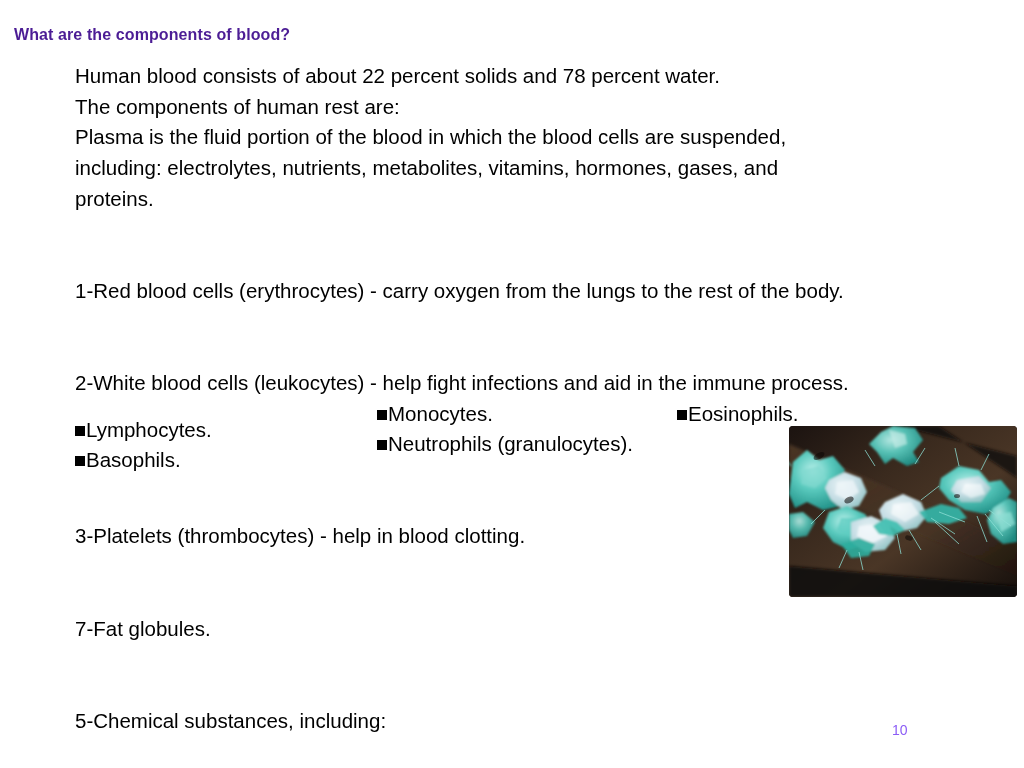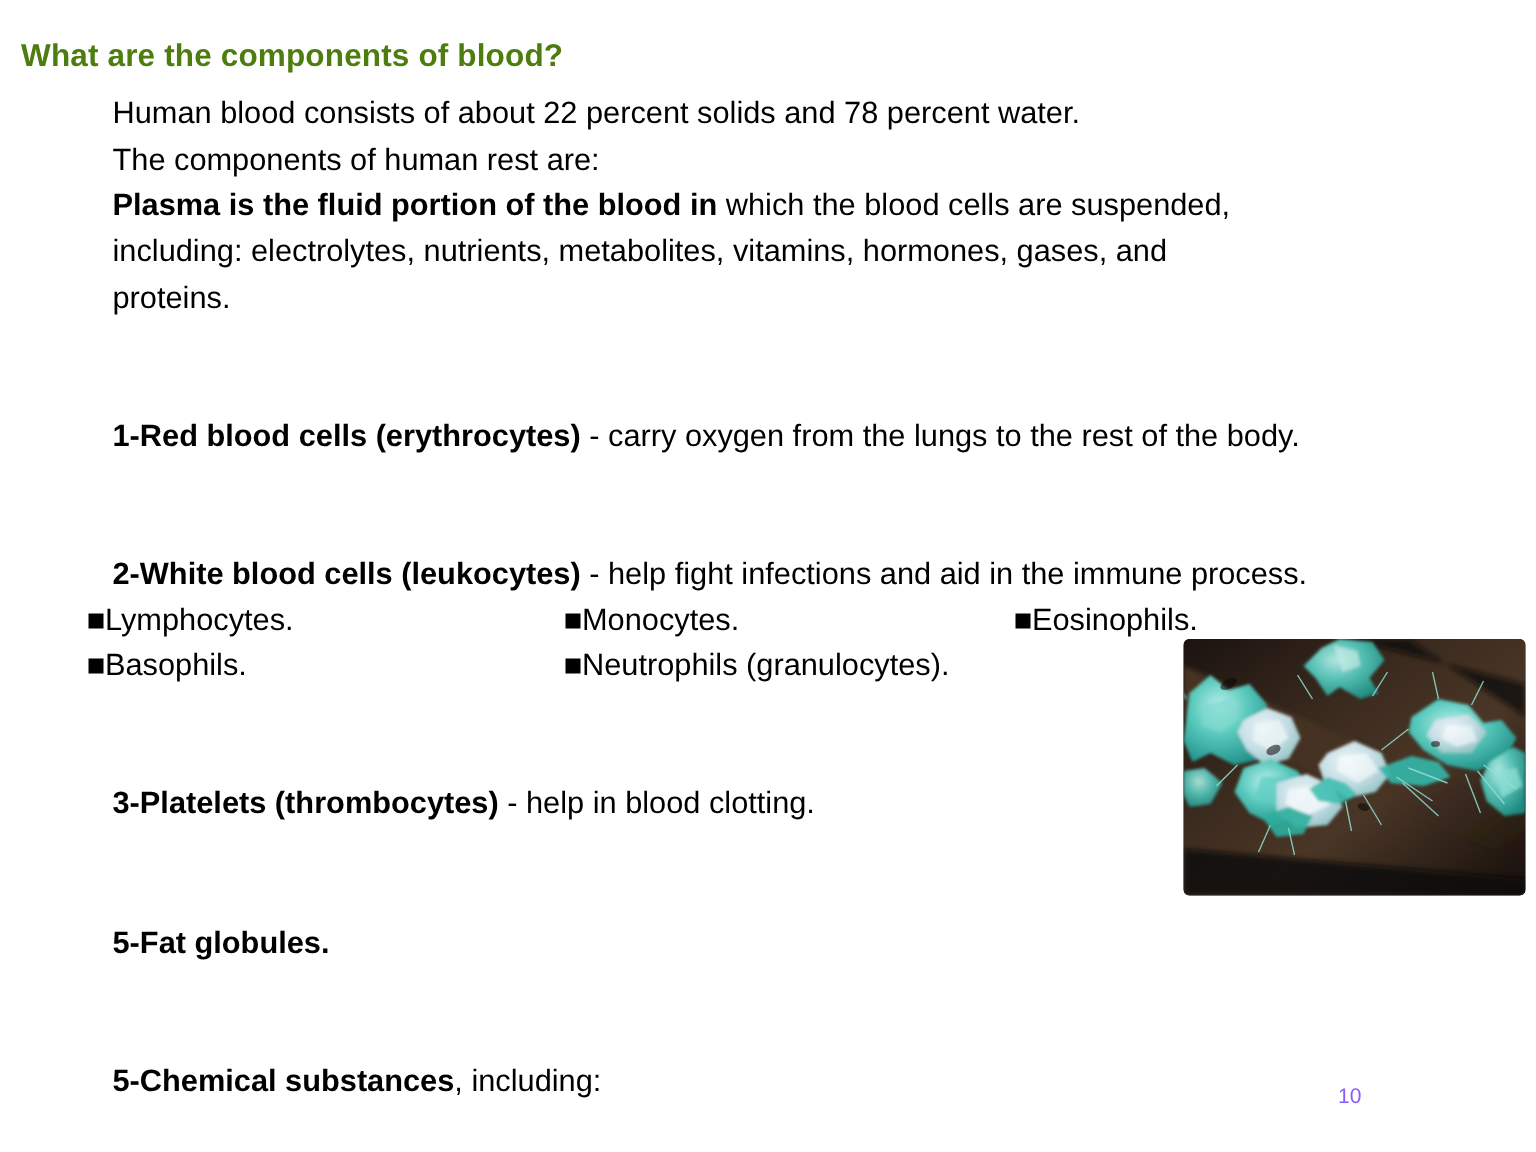--- a/index.html
+++ b/index.html
@@ -14,57 +14,57 @@
     overflow: hidden;
     font-family: "Liberation Sans", sans-serif;
     color: #000000;
   }
 
   
   #slide-title {
     position: absolute;
     left: 14px;
     top: 26px;
-    font-size: 21px;
+    font-size: 16px;
     font-weight: bold;
-    color: #4d7c0f;
+    color: #4c1d95;
     letter-spacing: 0.1px;
     white-space: nowrap;
   }
 
   
   #body-block {
     position: absolute;
     left: 59px;
     top: 61px;
     width: 950px;
     font-size: 20.5px;
     line-height: 30.7px;
   }
 
   .line {
     white-space: nowrap;
     position: relative;
     margin-left: 16px;
   }
   .line.blank { height: 30.7px; }
-  .b { font-weight: bold; }
+  .b { font-weight: normal; }
 
   
   .bullet-row {
     position: relative;
     height: 30.7px;
     white-space: nowrap;
   }
   .bullet-row .col {
     position: absolute;
     top: 0;
     white-space: nowrap;
   }
-  .bullet-row .col.c1 { left: 0px; }
+  .bullet-row .col.c1 { left: 16px; margin-top: 16px; }
   .bullet-row .col.c2 { left: 318px; }
   .bullet-row .col.c3 { left: 618px; }
 
   .sq {
     display: inline-block;
     width: 10px;
     height: 10px;
     background: #000000;
     margin-right: 1px;
     vertical-align: 1px;
@@ -149,21 +149,21 @@
   <div class="line blank"></div>
 
   <div class="line">
     <span class="b">3-Platelets (thrombocytes)</span><span> - help in blood clotting.</span>
   </div>
 
   <div class="line blank"></div>
   <div class="line blank"></div>
 
   <div class="line">
-    <span class="b">5-Fat globules.</span>
+    <span class="b">7-Fat globules.</span>
   </div>
 
   <div class="line blank"></div>
   <div class="line blank"></div>
 
   <div class="line">
     <span class="b">5-Chemical substances</span><span>, including:</span>
   </div>
 
   <div class="bullet-row">

